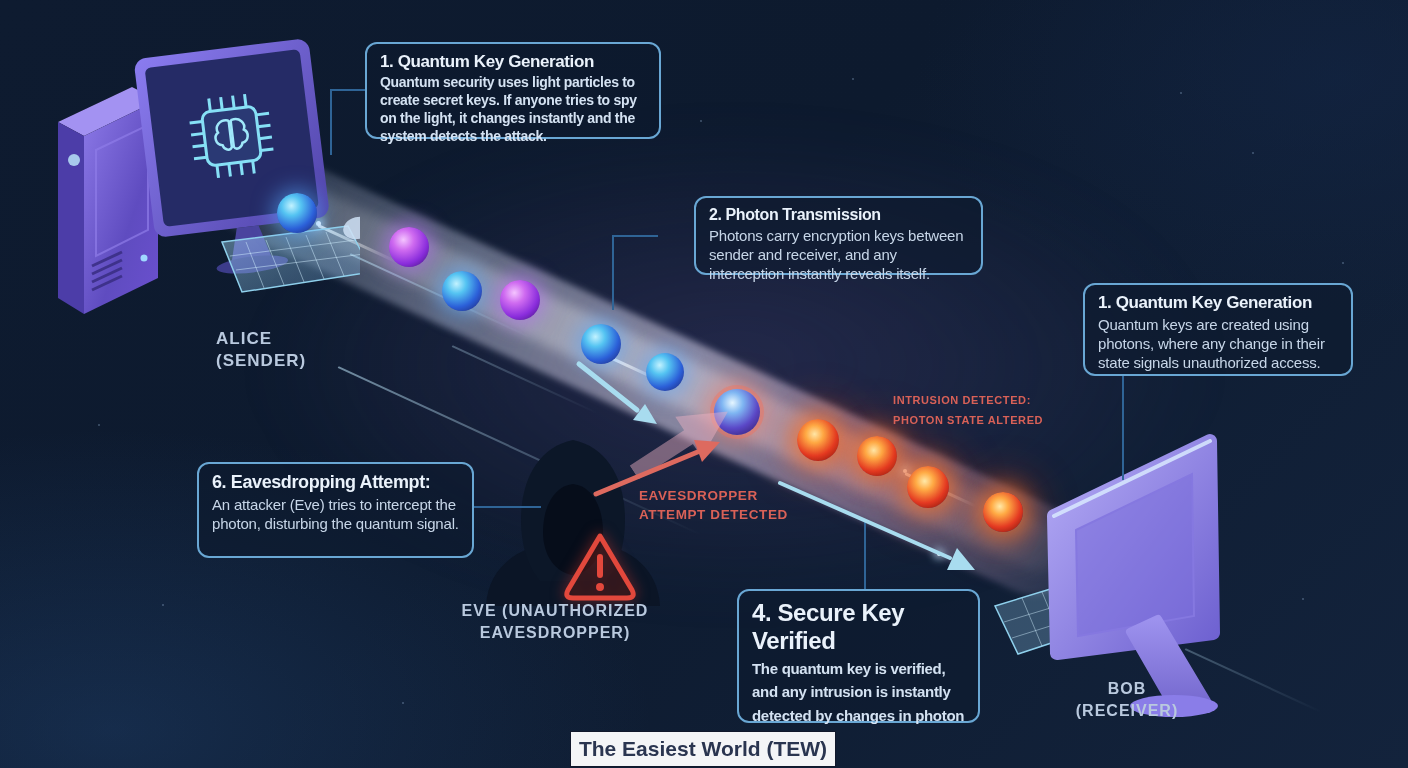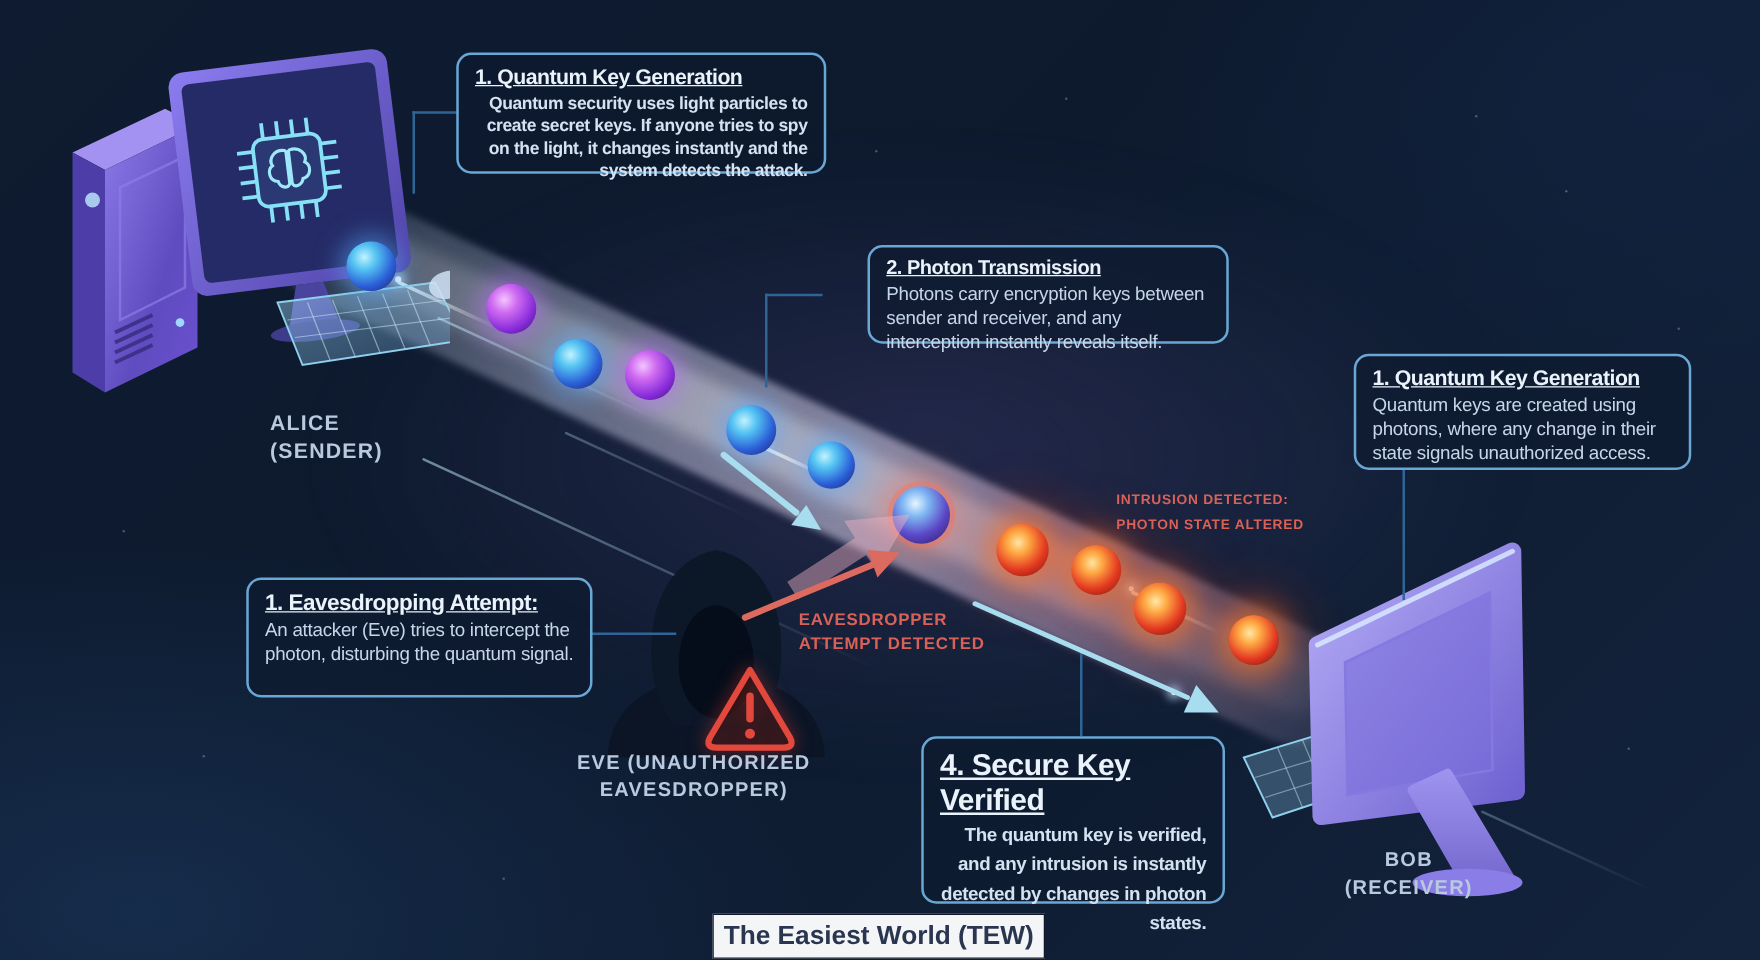--- a/index.html
+++ b/index.html
@@ -43,23 +43,23 @@
     box-shadow:0 0 0 4px rgba(255,110,80,0.35), 0 0 26px 8px rgba(255,120,90,0.55);}
   .p-red{background:radial-gradient(circle at 42% 36%, #ffe9a8 0%, #ffab45 24%, #e43a22 60%, #6e0d08 100%);
     box-shadow:0 0 22px 7px rgba(255,120,40,0.65), 0 0 44px 16px rgba(230,60,20,0.30);}
 
   
   .conn{position:absolute;background:#2f6496;}
 
   
   .callout{position:absolute;border:2px solid #69a7d4;border-radius:12px;
     background:rgba(13,26,46,0.55);padding:8px 13px;color:#dbe7f4;box-sizing:border-box;}
-  .callout h3{margin:0 0 2px 0;font-size:17px;font-weight:bold;color:#eaf2fb;letter-spacing:-0.4px;text-decoration:underline;}
+  .callout h3{margin:0 0 2px 0;font-size:17px;font-weight:bold;color:#eaf2fb;letter-spacing:-0.4px;}
   .callout p{margin:0;font-size:15px;line-height:1.28;color:#c7d6e8;letter-spacing:-0.2px;}
-  .callout.bold-body p{font-weight:bold;color:#d4e2f2;letter-spacing:-0.3px;text-align:right;}
+  .callout.bold-body p{font-weight:bold;color:#d4e2f2;letter-spacing:-0.3px;}
   .callout.tall p{line-height:1.55;}
 
   
   .lbl{position:absolute;font-weight:bold;color:#b9c9de;letter-spacing:1px;font-size:17px;line-height:22px;}
   .alert{position:absolute;font-weight:bold;color:#d96157;letter-spacing:0.6px;}
   .footer-box{position:absolute;left:570px;top:731px;width:264px;height:34px;background:#f4f5f7;
     border:1px solid #11182b;display:flex;align-items:center;justify-content:center;}
   .footer-box span{font-size:21px;font-weight:bold;color:#2a3550;}
 </style>
 </head>
@@ -258,21 +258,21 @@
     <h3 style="font-size:16px">2. Photon Transmission</h3>
     <p>Photons carry encryption keys between sender and receiver, and any interception instantly reveals itself.</p>
   </div>
 
   <div class="callout" style="left:1083px;top:283px;width:270px;height:93px">
     <h3>1. Quantum Key Generation</h3>
     <p>Quantum keys are created using photons, where any change in their state signals unauthorized access.</p>
   </div>
 
   <div class="callout" style="left:197px;top:462px;width:277px;height:96px">
-    <h3 style="font-size:18px">1. Eavesdropping Attempt:</h3>
+    <h3 style="font-size:18px">6. Eavesdropping Attempt:</h3>
     <p>An attacker (Eve) tries to intercept the photon, disturbing the quantum signal.</p>
   </div>
 
   <div class="callout bold-body tall" style="left:737px;top:589px;width:243px;height:134px">
     <h3 style="font-size:24px">4. Secure Key Verified</h3>
     <p style="font-size:15px">The quantum key is verified, and any intrusion is instantly detected by changes in photon states.</p>
   </div>
 
   <div class="alert" style="left:893px;top:390px;font-size:11px;line-height:20px">
     <div>INTRUSION DETECTED:</div>

